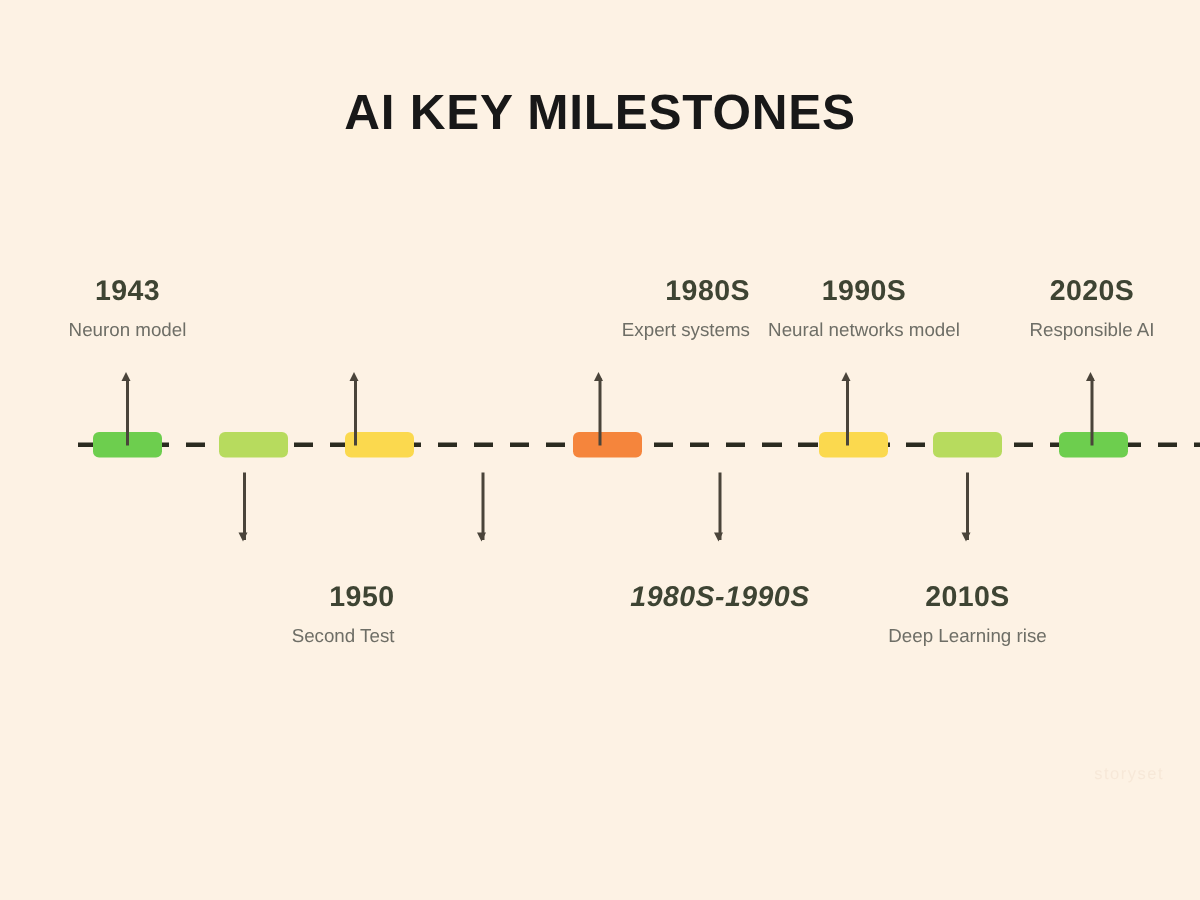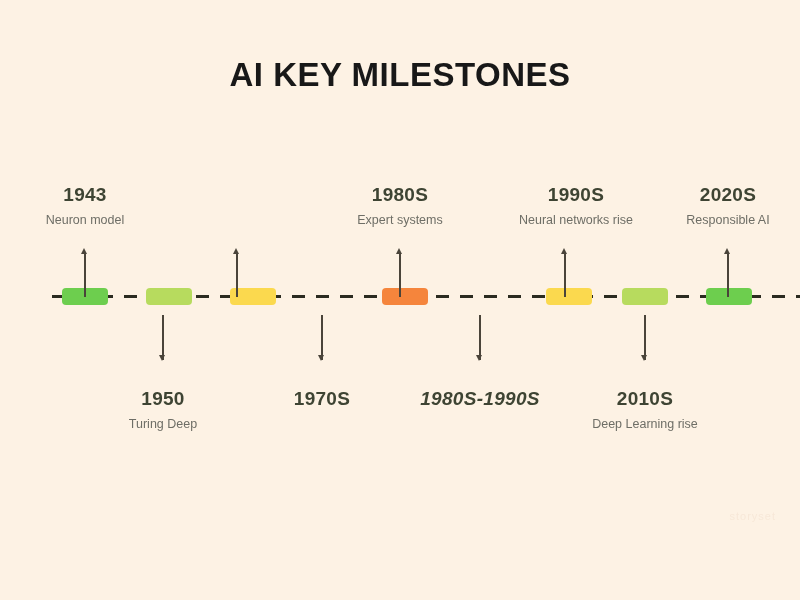--- a/index.html
+++ b/index.html
@@ -142,38 +142,37 @@
       <div class="stem down" style="left: 644.2px;"></div>
       <div class="arrowhead down" style="left: 641.4px;"></div>
     </div>
   <div id="labels-layer">
       <div class="label above" style="left: -15px;">
         <div class="year">1943</div>
         <div class="desc">Neuron model</div>
       </div>
       <div class="label above" style="left: 137px;">
       </div>
-      <div class="label above" style="left: 300px;">
+      <div class="label above" style="left: 300px; text-align: right;">
         <div class="year">1980S</div>
         <div class="desc">Expert systems</div>
       </div>
       <div class="label above" style="left: 476px;">
         <div class="year">1990S</div>
-        <div class="desc">Neural networks rise</div>
+        <div class="desc">Neural networks model</div>
       </div>
       <div class="label above" style="left: 628px;">
         <div class="year">2020S</div>
         <div class="desc">Responsible AI</div>
       </div>
-      <div class="label below" style="left: 63px;">
+      <div class="label below" style="left: 63px; text-align: right;">
         <div class="year">1950</div>
-        <div class="desc">Turing Deep</div>
+        <div class="desc">Second Test</div>
       </div>
       <div class="label below" style="left: 222px;">
-        <div class="year">1970S</div>
       </div>
       <div class="label below" style="left: 380px; font-style: italic;">
         <div class="year">1980S-1990S</div>
       </div>
       <div class="label below" style="left: 545px;">
         <div class="year">2010S</div>
         <div class="desc">Deep Learning rise</div>
       </div>
     </div>
 

